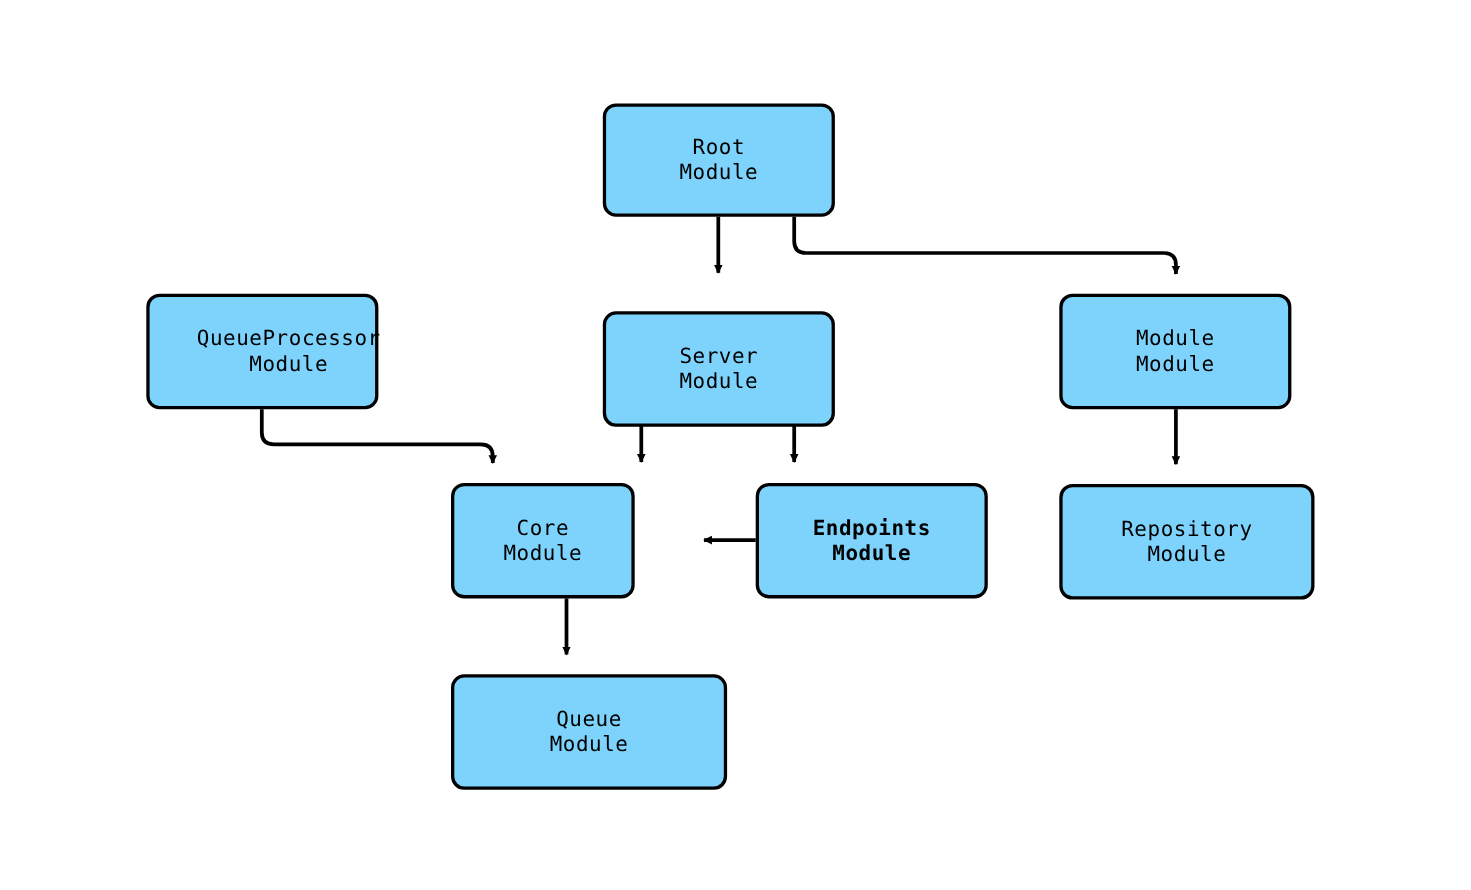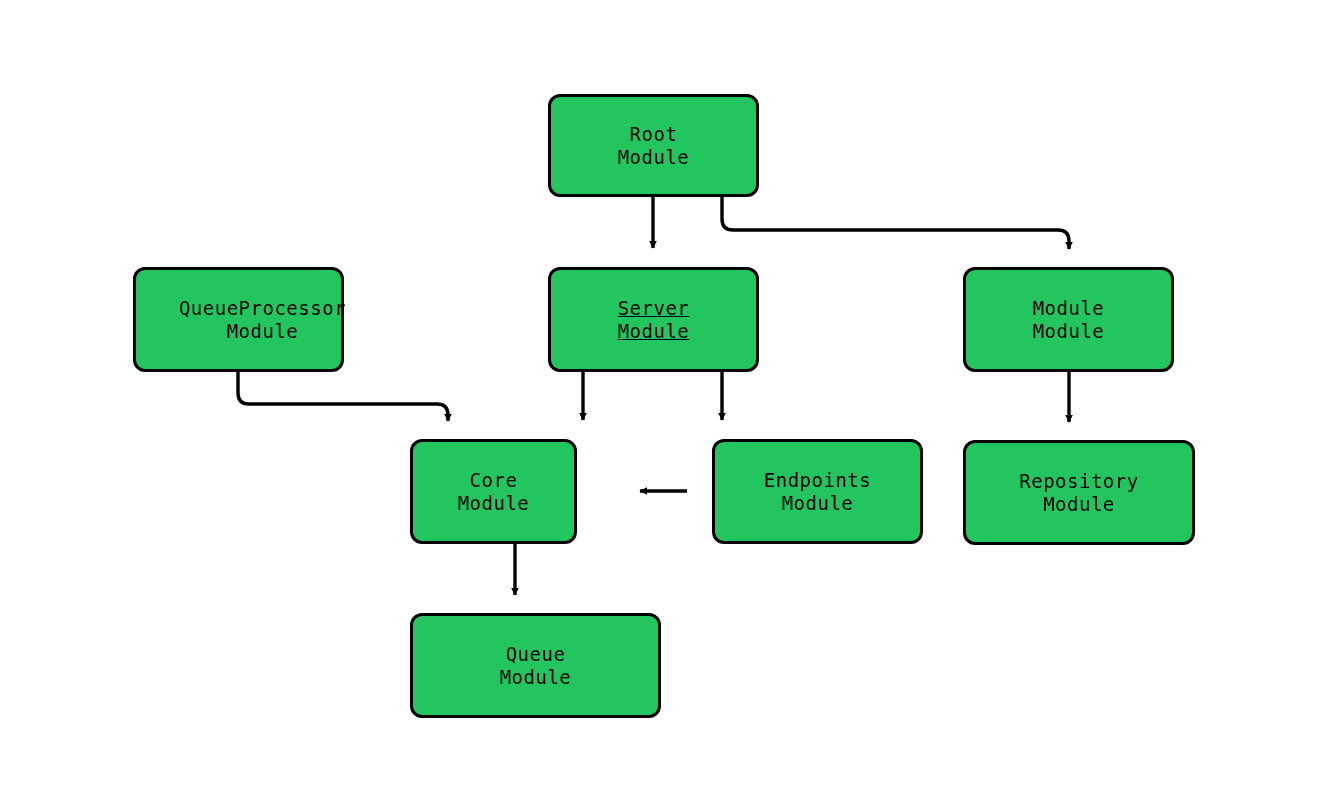--- a/index.html
+++ b/index.html
@@ -22,21 +22,21 @@
     position: absolute;
     left: 0;
     top: 0;
     width: 1337px;
     height: 809px;
     pointer-events: none;
   }
   .node {
     position: absolute;
     box-sizing: border-box;
-    background: #22c55e;
+    background: #7dd3fc;
     border: 3px solid #000000;
     border-radius: 12px;
     display: flex;
     flex-direction: column;
     align-items: center;
     justify-content: center;
     text-align: center;
     z-index: 2;
   }
   .node-line {
@@ -87,36 +87,36 @@
   <div class="node" style="left:548px; top:94px; width:211px; height:103px;">
     <div class="node-line">Root</div>
     <div class="node-line">Module</div>
   </div>
 
   <div class="node" style="left:133px; top:267px; width:211px; height:105px;padding-left:48px;">
     <div class="node-line">QueueProcessor</div>
     <div class="node-line">Module</div>
   </div>
 
-  <div class="node" style="left:548px; top:267px; width:211px; height:105px;text-decoration:underline;">
+  <div class="node" style="left:548px; top:283px; width:211px; height:105px;">
     <div class="node-line">Server</div>
     <div class="node-line">Module</div>
   </div>
 
   <div class="node" style="left:963px; top:267px; width:211px; height:105px;">
     <div class="node-line">Module</div>
     <div class="node-line">Module</div>
   </div>
 
   <div class="node" style="left:410px; top:439px; width:167px; height:105px;">
     <div class="node-line">Core</div>
     <div class="node-line">Module</div>
   </div>
 
-  <div class="node" style="left:712px; top:439px; width:211px; height:105px;">
+  <div class="node" style="left:687px; top:439px; width:211px; height:105px;font-weight:bold;">
     <div class="node-line">Endpoints</div>
     <div class="node-line">Module</div>
   </div>
 
   <div class="node" style="left:963px; top:440px; width:232px; height:105px;">
     <div class="node-line">Repository</div>
     <div class="node-line">Module</div>
   </div>
 
   <div class="node" style="left:410px; top:613px; width:251px; height:105px;">

